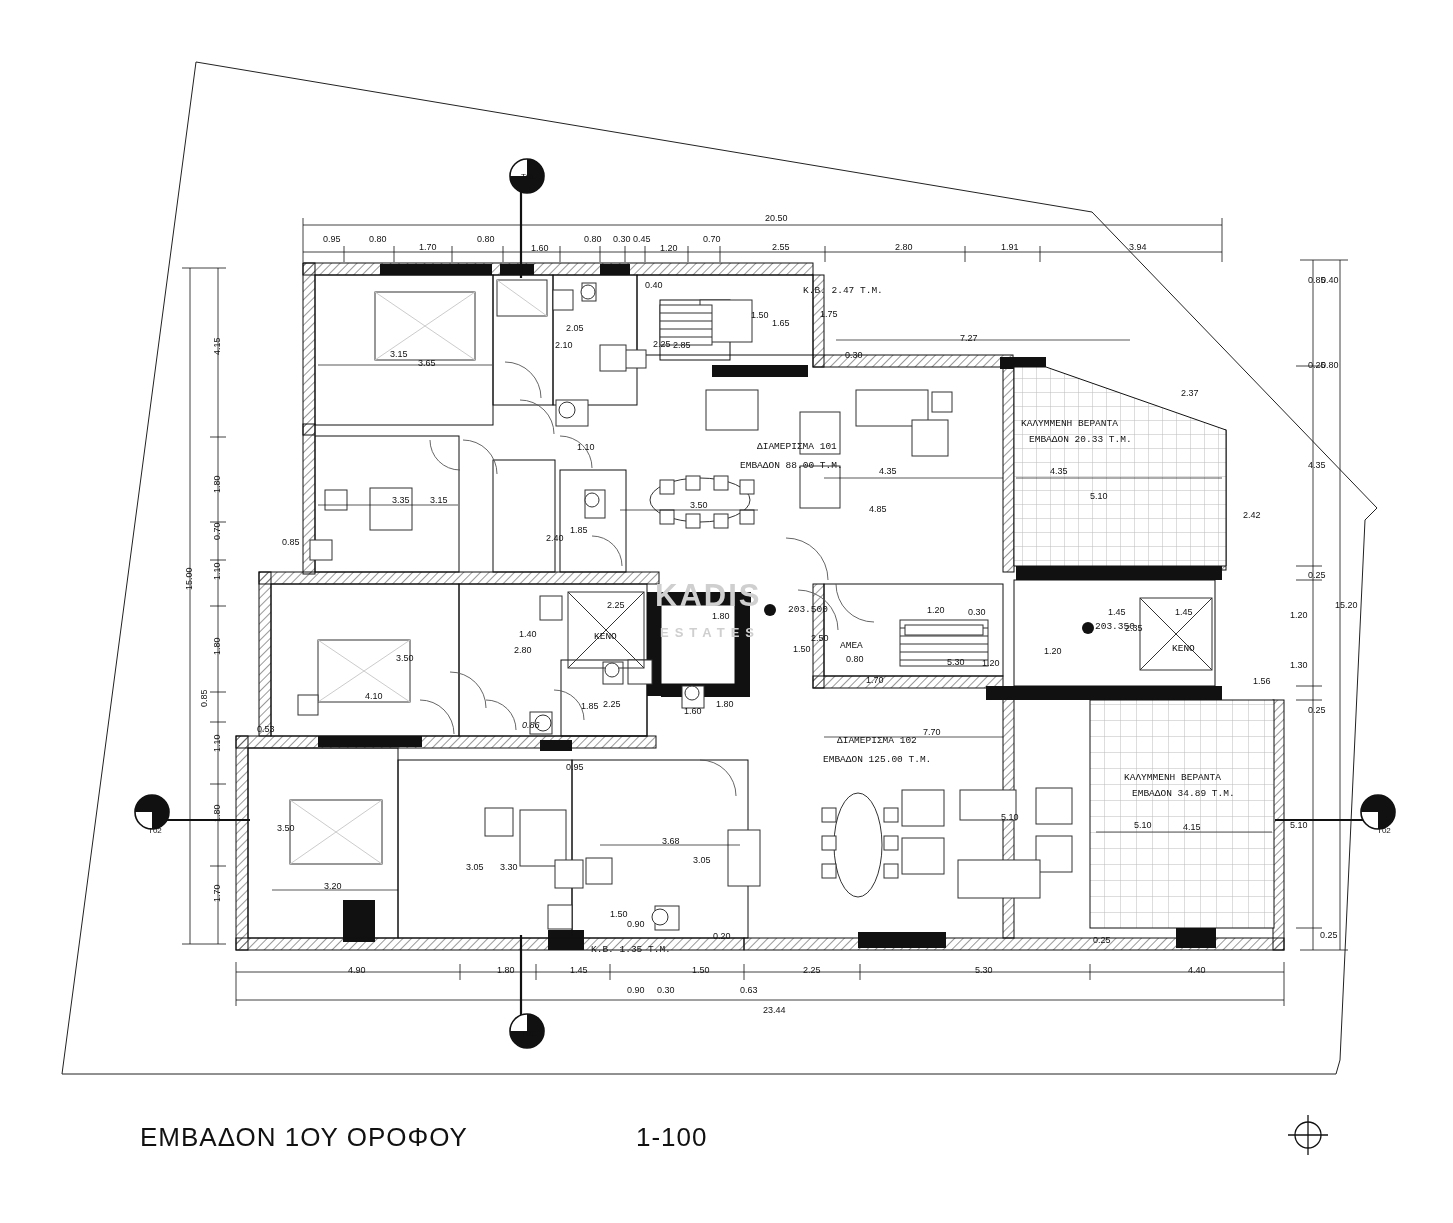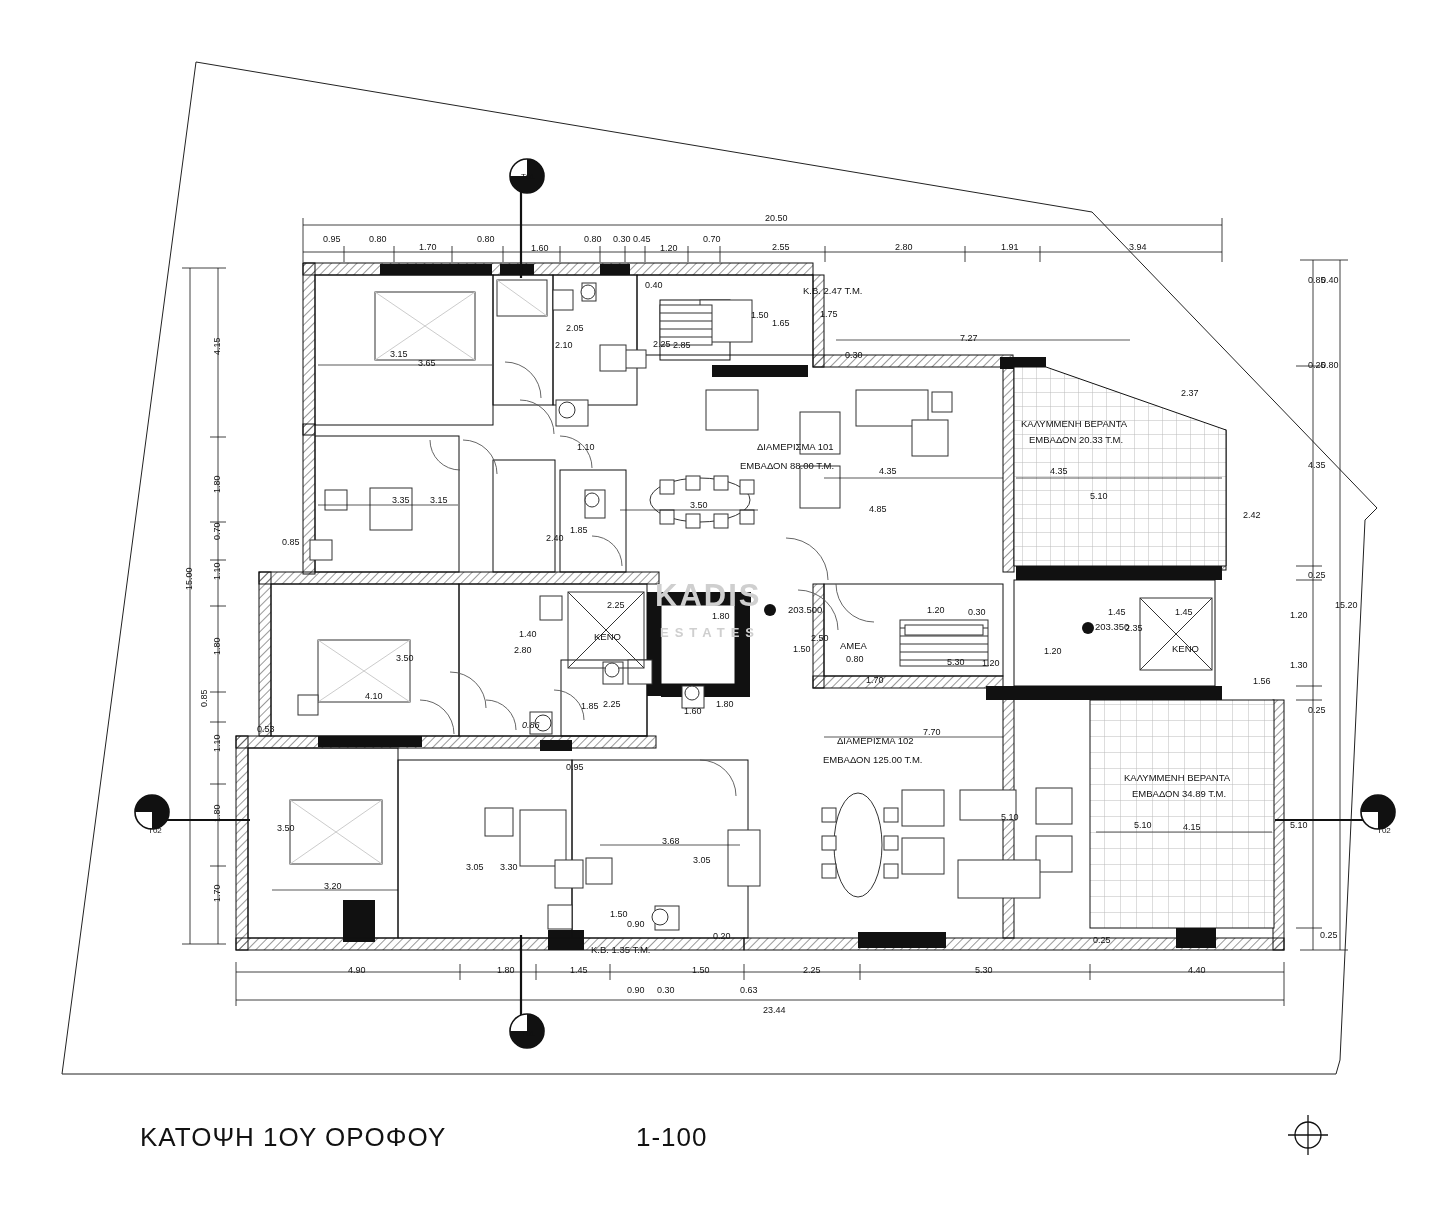--- a/index.html
+++ b/index.html
@@ -4,21 +4,21 @@
 <style>
   html,body{margin:0;padding:0;background:#ffffff;}
   body{width:1453px;height:1223px;position:relative;font-family:"Liberation Sans",sans-serif;color:#111;overflow:hidden;}
   #sheet{position:absolute;left:0;top:0;width:1453px;height:1223px;}
   svg{position:absolute;left:0;top:0;width:1453px;height:1223px;}
   .lbl{position:absolute;font-size:9px;color:#111;white-space:nowrap;letter-spacing:0px;}
   .lbl.sm{font-size:8px;}
   .lbl.rot{transform-origin:0 0;transform:rotate(-90deg);}
   .title{position:absolute;font-size:26px;letter-spacing:1px;}
   .scale{position:absolute;font-size:26px;letter-spacing:1px;}
-  .room{position:absolute;font-size:9.5px;white-space:nowrap;}
+  .room{position:absolute;font-size:9.5px;white-space:nowrap;font-family:Liberation Mono, monospace;}
   .wm{position:absolute;font-weight:bold;color:#cfcfcf;}
   .wm1{font-size:31px;letter-spacing:2px;}
   .wm2{font-size:13px;letter-spacing:6px;}
 </style>
 </head>
 <body>
 
 <div id="sheet">
 
 <svg viewBox="0 0 1453 1223">
@@ -321,21 +321,21 @@
 
   <g>
     <circle cx="770" cy="610" r="6" fill="#111"></circle>
     <circle cx="1088" cy="628" r="6" fill="#111"></circle>
   </g>
 </svg>
 
 <div class="wm wm1" style="left:655px;top:578px;">KADIS</div>
 <div class="wm wm2" style="left:660px;top:625px;">ESTATES</div>
 
-<div class="title" style="left:140px;top:1122px;">ΚΑΤΟΨΗ 1ΟΥ ΟΡΟΦΟΥ</div>
+<div class="title" style="left:140px;top:1122px;">ΕΜΒΑΔΟΝ 1ΟΥ ΟΡΟΦΟΥ</div>
 <div class="scale" style="left:636px;top:1122px;">1-100</div>
 
 <div id="dyn">
       <div class="room" style="left: 757px; top: 441px;">ΔΙΑΜΕΡΙΣΜΑ 101</div>
       <div class="room" style="left: 740px; top: 460px;">ΕΜΒΑΔΟΝ 88.00 Τ.Μ.</div>
       <div class="room" style="left: 837px; top: 735px;">ΔΙΑΜΕΡΙΣΜΑ 102</div>
       <div class="room" style="left: 823px; top: 754px;">ΕΜΒΑΔΟΝ 125.00 Τ.Μ.</div>
       <div class="room" style="left: 1021px; top: 418px;">ΚΑΛΥΜΜΕΝΗ ΒΕΡΑΝΤΑ</div>
       <div class="room" style="left: 1029px; top: 434px;">ΕΜΒΑΔΟΝ 20.33 Τ.Μ.</div>
       <div class="room" style="left: 1124px; top: 772px;">ΚΑΛΥΜΜΕΝΗ ΒΕΡΑΝΤΑ</div>

